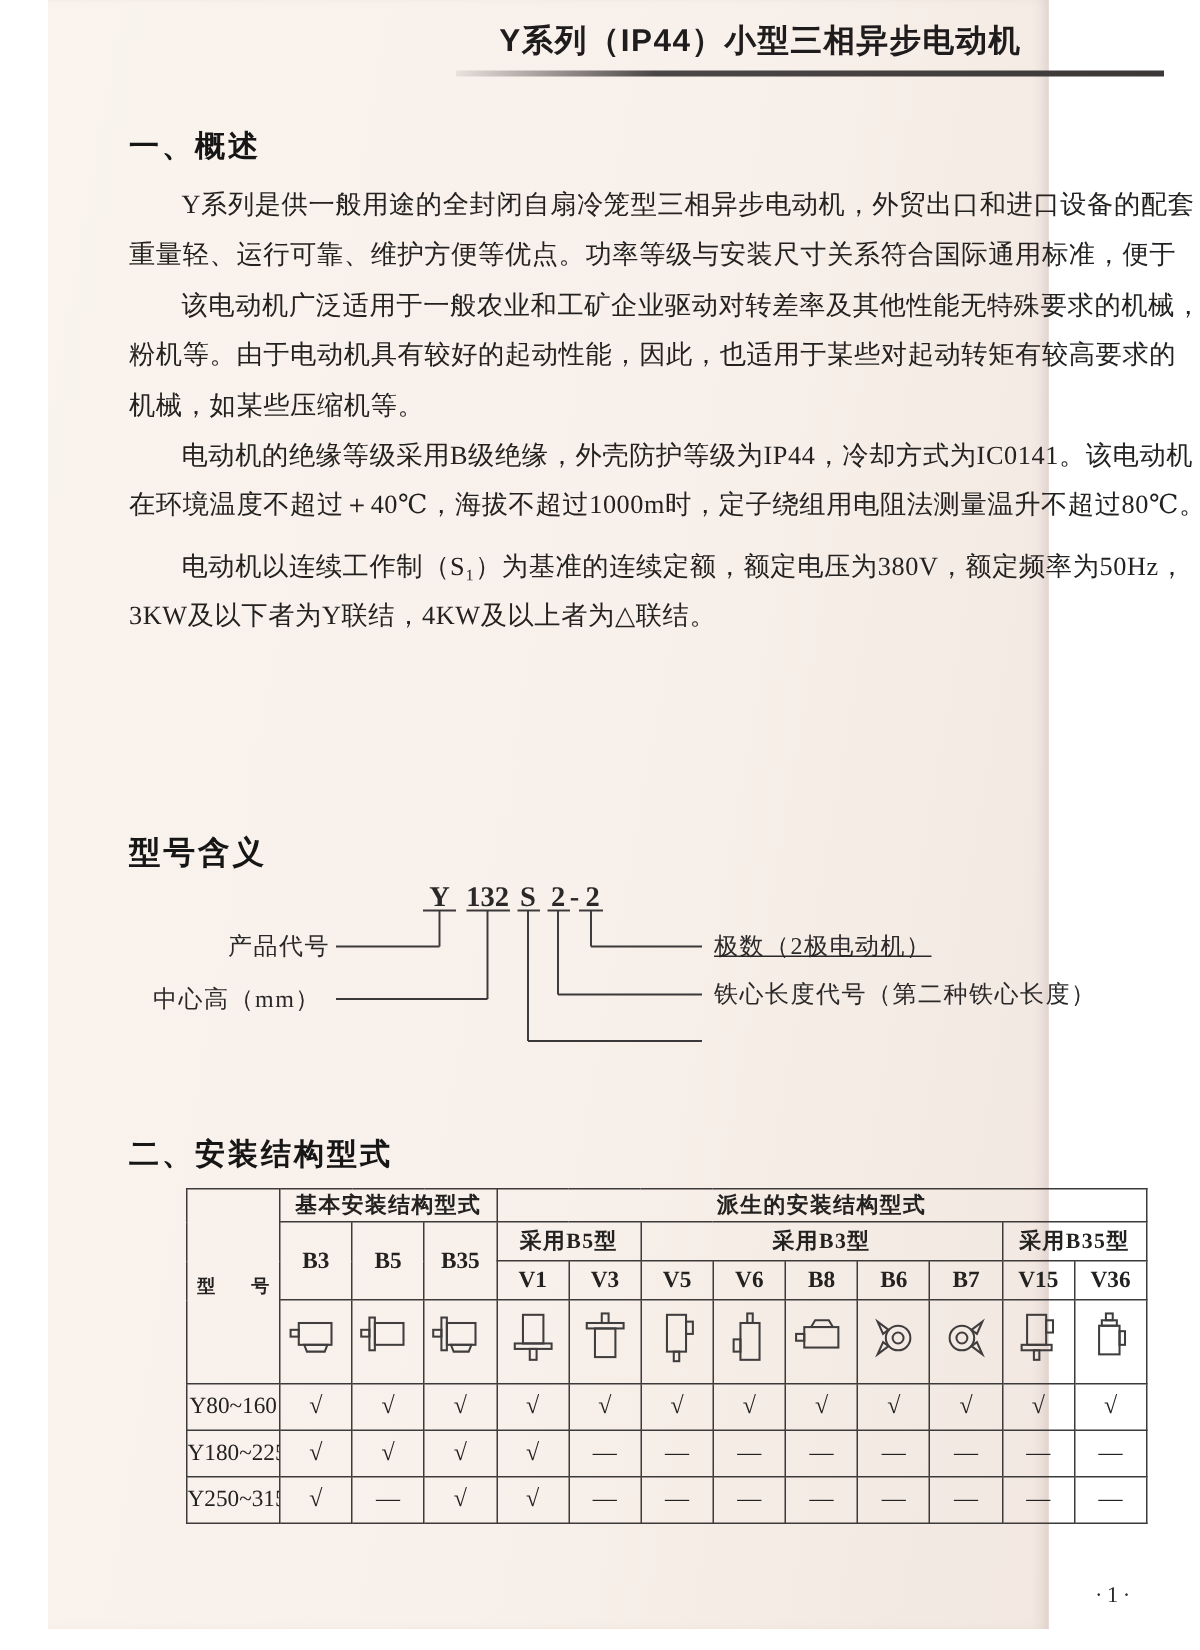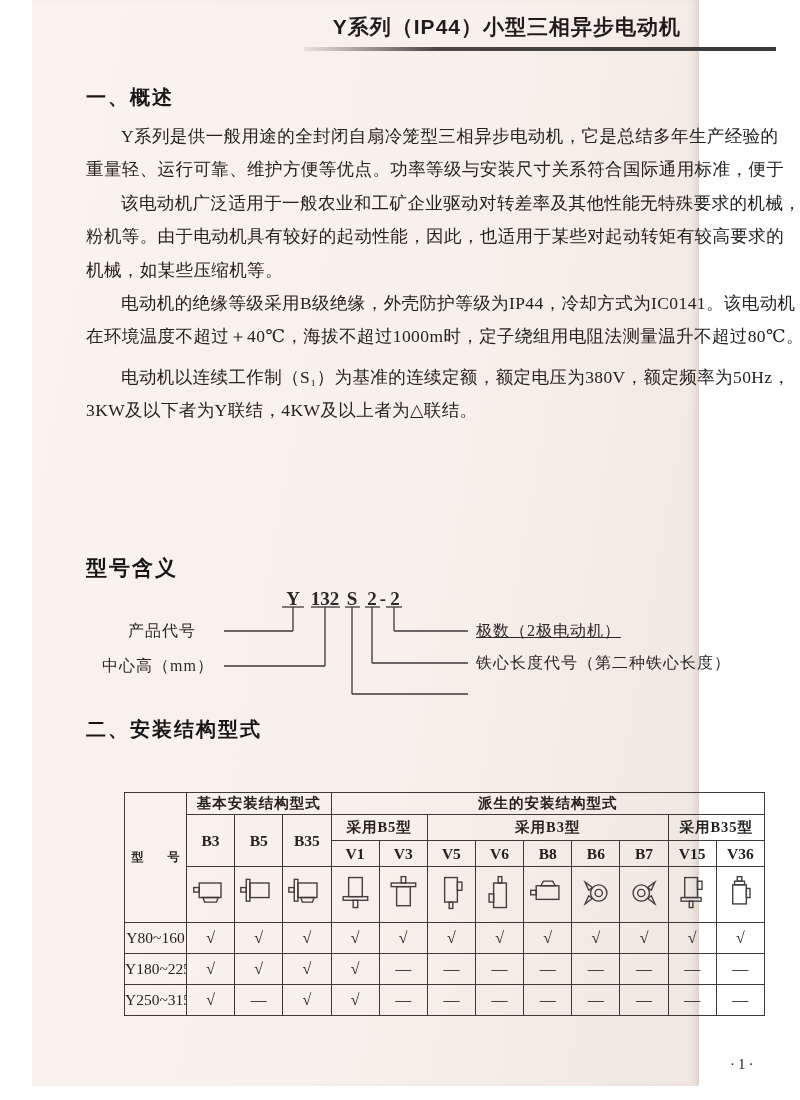--- a/index.html
+++ b/index.html
@@ -23,34 +23,34 @@
     position:absolute;top:47px;left:272px;width:472px;height:4px;
     background:linear-gradient(to right,rgba(120,110,110,0.12),#4c4747 28%,#3c3838);
   }
   .sec-heading{
     position:absolute;left:54px;
     font-family:"Liberation Sans","DejaVu Sans",sans-serif;
     font-weight:bold;font-size:20px;letter-spacing:2px;color:#171616;
   }
   #sec1-heading{top:84px;}
   #model-heading{top:554px;font-size:21px;}
-  #sec2-heading{top:716px;}
+  #sec2-heading{top:756px;}
   .paras{
     position:absolute;left:54px;top:120px;width:698px;
     font-size:17.5px;letter-spacing:0.4px;color:#242220;
   }
   .tline{height:33.4px;line-height:33.4px;white-space:nowrap;}
   .tline.indent{padding-left:35px;}
   .tline.gap{margin-top:7px;}
   .diagram{position:absolute;left:0;top:0;width:764px;height:1086px;pointer-events:none;}
   .code-part{
     position:absolute;top:588px;font-size:19px;font-weight:bold;text-align:center;color:#2a2828;
   }
   .dlabel{position:absolute;font-size:16px;color:#2a2828;letter-spacing:1px;white-space:nowrap;}
-  #dlabel-left-0{left:96px;width:92px;top:621px;}
+  #dlabel-left-0{left:96px;width:92px;top:621px;text-align:right;}
   #dlabel-left-1{left:70px;width:118px;top:656px;text-align:left;}
   #dlabel-right-0{left:444px;top:621px;text-decoration:underline;}
   #dlabel-right-1{left:444px;top:653px;}
   #dlabel-right-2{left:444px;top:684px;}
   table.mtable{
     position:absolute;left:92px;top:792px;width:640px;
     border-collapse:collapse;table-layout:fixed;
     font-size:15px;color:#242220;
   }
   table.mtable td{
@@ -72,21 +72,21 @@
 <body>
 
 <div class="paper">
 
   <div class="page-title">Y系列（IP44）小型三相异步电动机</div>
   <div class="title-rule"></div>
 
   <div class="sec-heading" id="sec1-heading">一、概述</div>
 
   <div class="paras">
-      <div class="tline indent">Y系列是供一般用途的全封闭自扇冷笼型三相异步电动机，它是总结多年生产经验的</div>
+      <div class="tline indent">Y系列是供一般用途的全封闭自扇冷笼型三相异步电动机，外贸出口和进口设备的配套</div>
       <div class="tline">重量轻、运行可靠、维护方便等优点。功率等级与安装尺寸关系符合国际通用标准，便于</div>
       <div class="tline indent">该电动机广泛适用于一般农业和工矿企业驱动对转差率及其他性能无特殊要求的机械，</div>
       <div class="tline">粉机等。由于电动机具有较好的起动性能，因此，也适用于某些对起动转矩有较高要求的</div>
       <div class="tline">机械，如某些压缩机等。</div>
       <div class="tline indent">电动机的绝缘等级采用B级绝缘，外壳防护等级为IP44，冷却方式为IC0141。该电动机</div>
       <div class="tline">在环境温度不超过＋40℃，海拔不超过1000m时，定子绕组用电阻法测量温升不超过80℃。</div>
       <div class="tline indent gap">电动机以连续工作制（S₁）为基准的连续定额，额定电压为380V，额定频率为50Hz，</div>
       <div class="tline">3KW及以下者为Y联结，4KW及以上者为△联结。</div>
     </div>
 

